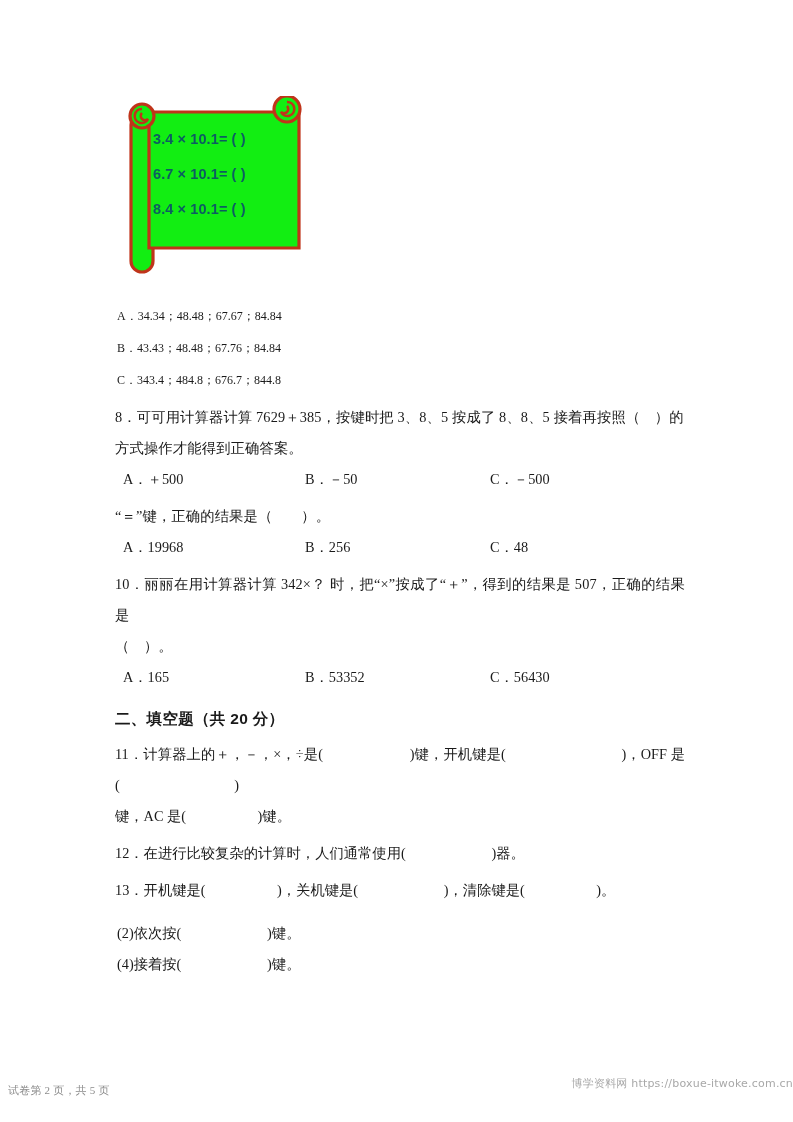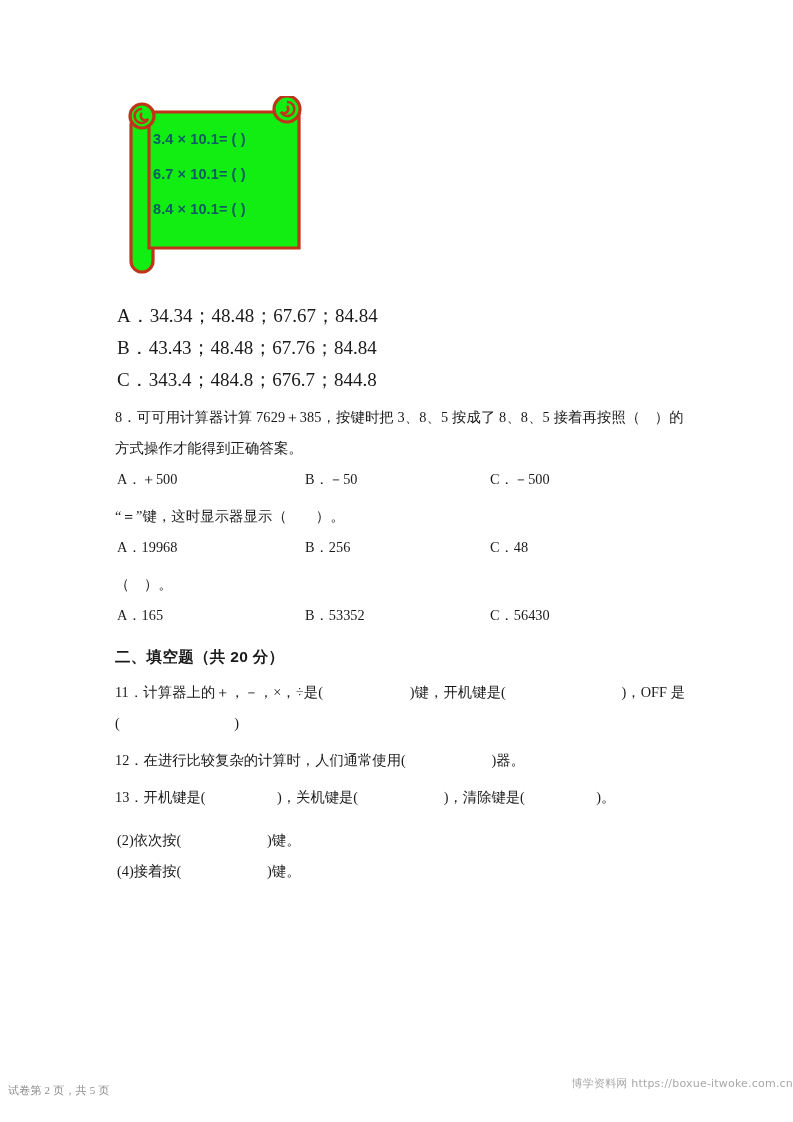--- a/index.html
+++ b/index.html
@@ -66,28 +66,28 @@
   .opt-row {
     position: relative;
     height: 31px;
     line-height: 31px;
     font-size: 14.3px;
   }
   .opt {
     position: absolute;
     white-space: nowrap;
   }
-  .opt.a { left: 2px; }
+  .opt.a { left: 8px; }
   .opt.b { left: 190px; }
   .opt.c { left: 375px; }
 
   .opt-stack .opt-single {
     height: 32px;
     line-height: 32px;
-    font-size: 19px;
+    font-size: 12px;
     padding-left: 2px;
   }
 
   .section-head {
     font-family: "Liberation Sans", "DejaVu Sans", sans-serif;
     font-size: 15.5px;
     font-weight: bold;
     letter-spacing: 0.3px;
     margin: 12px 0 6px 0;
     line-height: 28px;
@@ -179,43 +179,45 @@
       <div class="opt-row">
         <span class="opt a">A．＋500</span>
         <span class="opt b">B．－50</span>
         <span class="opt c">C．－500</span>
       </div>
     </div>
 
     <div class="gap-s"></div>
 
     <div>
-      <div class="qline">“＝”键，这时显示器显示（　　）。</div>
+      <div class="qline">“＝”键，正确的结果是（　　）。</div>
       <div class="opt-row">
         <span class="opt a">A．19968</span>
         <span class="opt b">B．256</span>
         <span class="opt c">C．48</span>
       </div>
     </div>
 
     <div class="gap-s"></div>
 
     <div>
+      <div class="qline">10．丽丽在用计算器计算 342×？ 时，把“×”按成了“＋”，得到的结果是 507，正确的结果是</div>
       <div class="qline">（　）。</div>
       <div class="opt-row">
         <span class="opt a">A．165</span>
         <span class="opt b">B．53352</span>
         <span class="opt c">C．56430</span>
       </div>
     </div>
 
     <div class="section-head">二、填空题（共 20 分）</div>
 
     <div>
       <div class="fill-item">11．计算器上的＋，－，×，÷是(　　　　　　)键，开机键是(　　　　　　　　)，OFF 是(　　　　　　　　)</div>
+      <div class="fill-item">键，AC 是(　　　　　)键。</div>
     </div>
 
     <div class="gap-s"></div>
 
     <div class="fill-item">12．在进行比较复杂的计算时，人们通常使用(　　　　　　)器。</div>
 
     <div class="gap-s"></div>
 
     <div class="fill-item">13．开机键是(　　　　　)，关机键是(　　　　　　)，清除键是(　　　　　)。</div>
 

